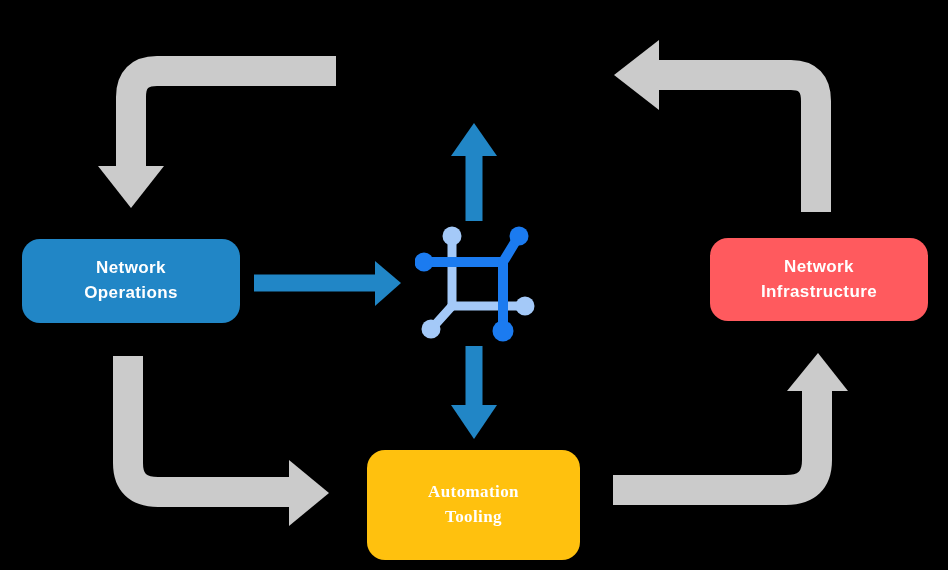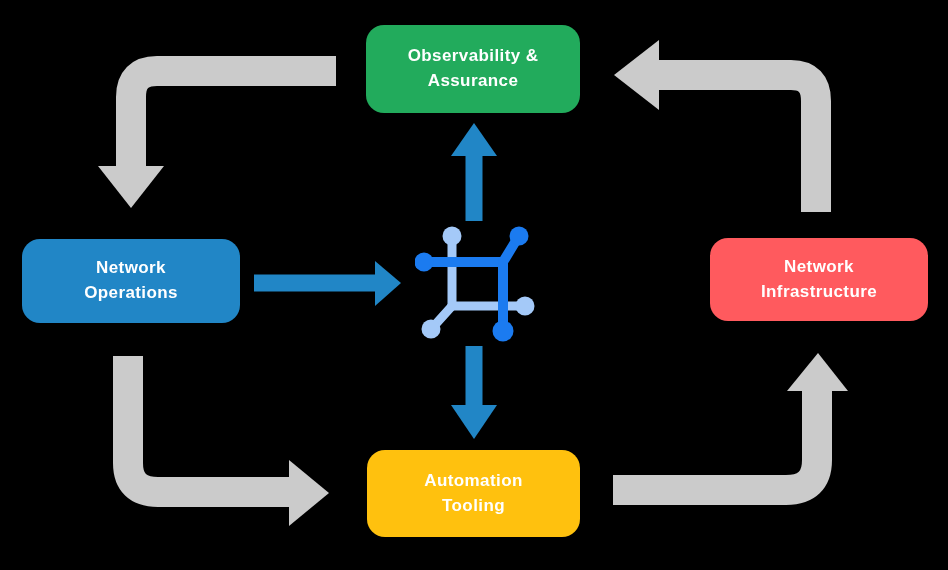--- a/index.html
+++ b/index.html
@@ -16,21 +16,21 @@
     border-radius:18px;
     display:flex;align-items:center;justify-content:center;
     text-align:center;
     color:var(--text,#fff);
     font-size:17px;font-weight:700;letter-spacing:.4px;line-height:1.45;
   }
   .node .lbl{white-space:pre-line;}
   .node-observability{left:366px;top:25px;width:214px;height:88px;background:var(--green,#22AB5C);}
   .node-operations{left:22px;top:239px;width:218px;height:84px;background:var(--blue,#2186C6);}
   .node-infrastructure{left:710px;top:238px;width:218px;height:83px;background:var(--red,#FF5A5E);}
-  .node-tooling{left:367px;top:450px;width:213px;height:87px;background:var(--yellow,#FFC10E);}
+  .node-tooling{left:367px;top:450px;width:213px;height:110px;background:var(--yellow,#FFC10E);font-family:Liberation Serif, serif;}
   .gray-shaft{stroke:var(--gray,#CBCBCB);stroke-width:30;fill:none;stroke-linecap:butt;}
   .gray-head{fill:var(--gray,#CBCBCB);stroke:none;}
   .blue-shaft{stroke:var(--blue,#2186C6);stroke-width:17;fill:none;stroke-linecap:butt;}
   .blue-head{fill:var(--blue,#2186C6);stroke:none;}
   .ic-light{stroke:var(--icon_light,#A4C9F8);fill:none;stroke-width:9;stroke-linecap:round;}
   .ic-light-f{fill:var(--icon_light,#A4C9F8);stroke:none;}
   .ic-dark{stroke:var(--icon_dark,#1B7BF0);fill:none;stroke-width:10;stroke-linecap:round;}
   .ic-dark-f{fill:var(--icon_dark,#1B7BF0);stroke:none;}
   .center-icon{position:absolute;left:415px;top:222px;width:120px;height:125px;}
 </style>
@@ -70,24 +70,20 @@
       <path class="blue-shaft" d="M 474 221 V 154"></path>
       <polygon class="blue-head" points="451,156 497,156 474,123"></polygon>
     </g>
 
     <g>
       <path class="blue-shaft" d="M 474 346 V 407"></path>
       <polygon class="blue-head" points="451,405 497,405 474,439"></polygon>
     </g>
   </svg>
 
-  <div class="node node-observability">
-    <span class="lbl">Observability &amp;
-Assurance</span>
-  </div>
 
   <div class="node node-operations">
     <span class="lbl">Network
 Operations</span>
   </div>
 
   <div class="node node-infrastructure">
     <span class="lbl">Network
 Infrastructure</span>
   </div>

